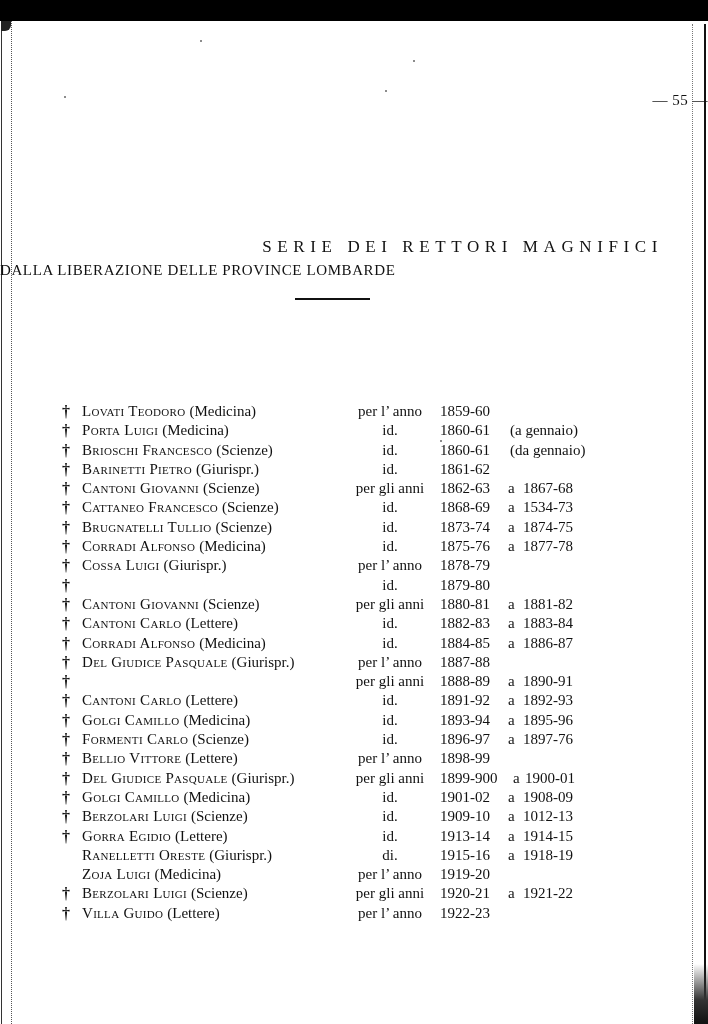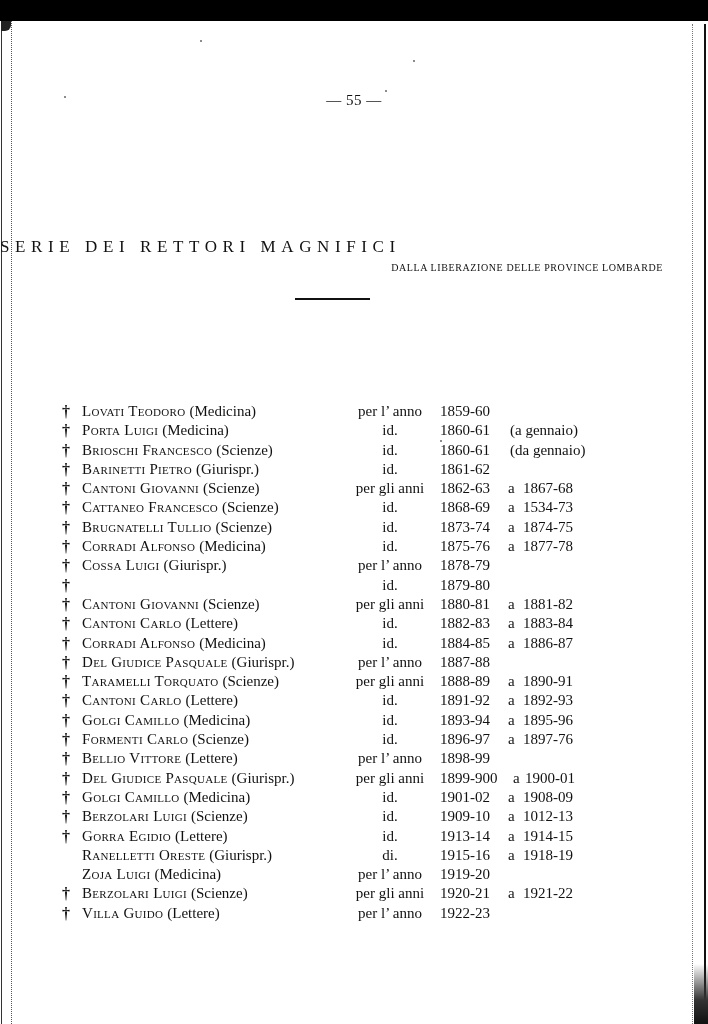--- a/index.html
+++ b/index.html
@@ -47,41 +47,41 @@
     .right-edge-bottom {
       position: absolute;
       right: 0; bottom: 0;
       width: 14px; height: 60px;
       background: linear-gradient(to top, #111 0%, #333 40%, rgba(255,255,255,0) 100%);
     }
     .page-number {
       position: absolute;
       left: 0; width: 708px;
       top: 92px;
-      text-align: center;
+      text-align: right;
       font-size: 15px;
       font-family: "Liberation Serif", serif;
       letter-spacing: 0.5px;
     }
     .title {
       position: absolute;
       left: 0; width: 663px;
       top: 226px;
-      text-align: left;
+      text-align: right;
       font-size: 17px;
       letter-spacing: 5.6px;
       font-family: "Liberation Serif", serif;
       font-weight: normal;
     }
     .subtitle {
       position: absolute;
       left: 0; width: 663px;
       top: 262px;
-      text-align: right;
-      font-size: 10px;
+      text-align: left;
+      font-size: 15px;
       letter-spacing: 0.6px;
       font-family: "Liberation Serif", serif;
     }
     .rule {
       position: absolute;
       left: 295px;
       top: 298px;
       width: 75px;
       height: 0;
       border-top: 2px solid #111;
@@ -257,21 +257,20 @@
       <span class="years-to">1886-87</span>
     </div>
     <div class="row">
       <span class="cross">†</span>
       <span class="name"><span>Del Giudice Pasquale</span><span class="faculty">(Giurispr.)</span></span>
       <span class="period-label">per l’ anno</span>
       <span class="years-from">1887-88</span>
     </div>
     <div class="row">
       <span class="cross">†</span>
-      <span class="name"><span>Taramelli Torquato</span><span class="faculty">(Scienze)</span></span>
       <span class="period-label">per gli anni</span>
       <span class="years-from">1888-89</span>
       <span class="conj">a</span>
       <span class="years-to">1890-91</span>
     </div>
     <div class="row">
       <span class="cross">†</span>
       <span class="name"><span>Cantoni Carlo</span><span class="faculty">(Lettere)</span></span>
       <span class="period-label">id.</span>
       <span class="years-from">1891-92</span>

